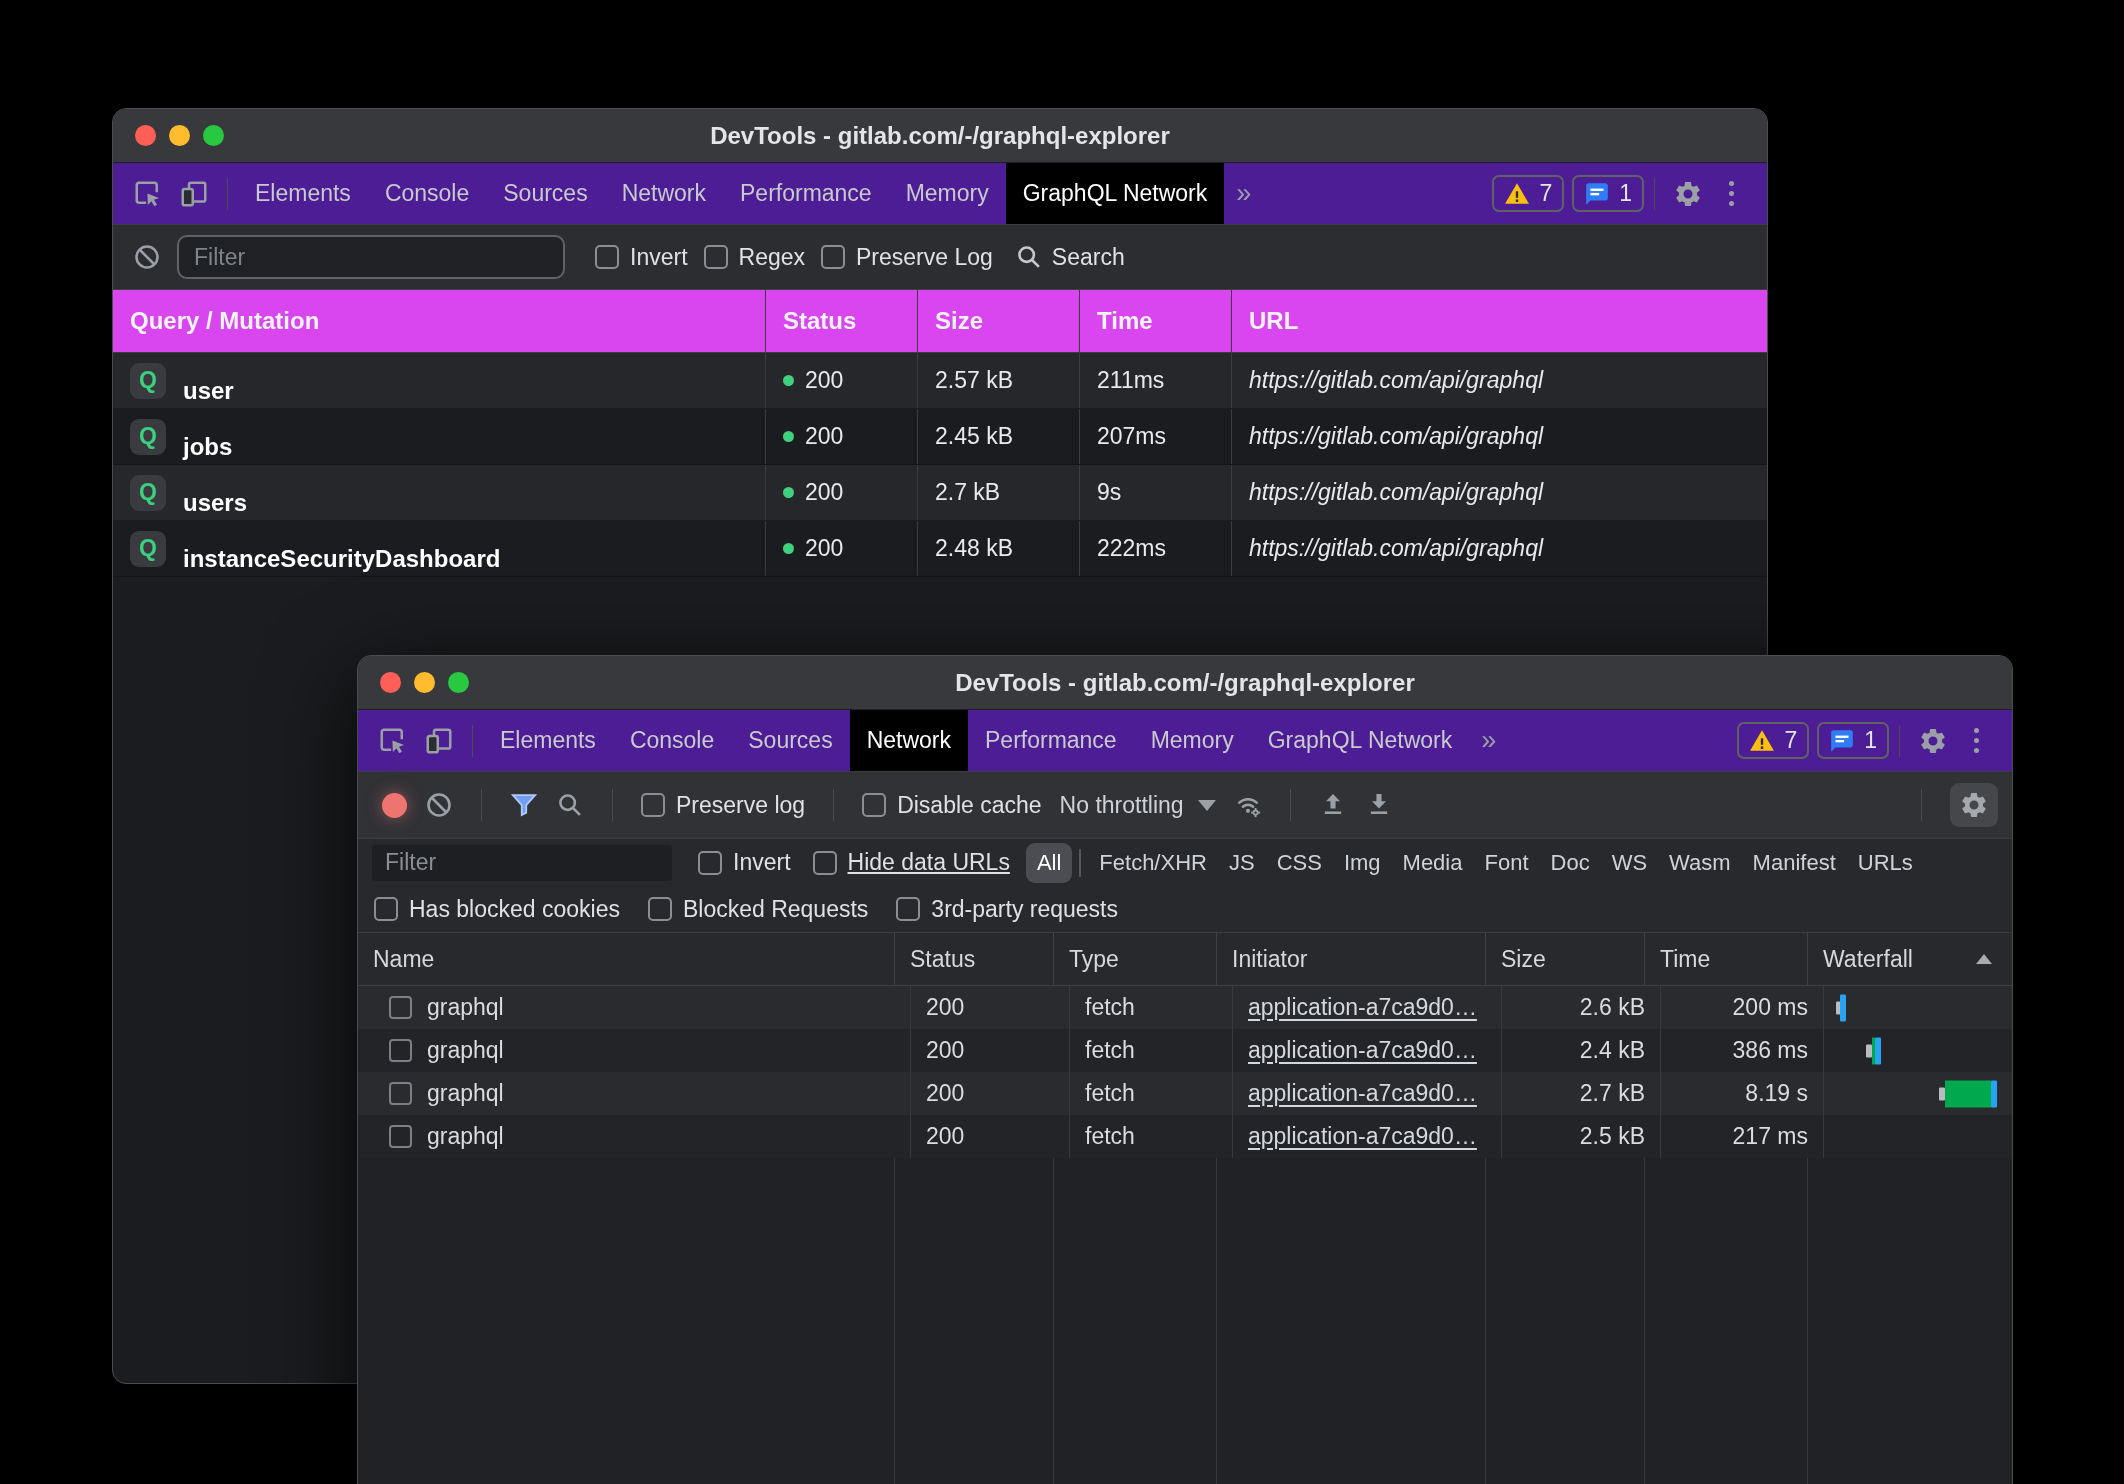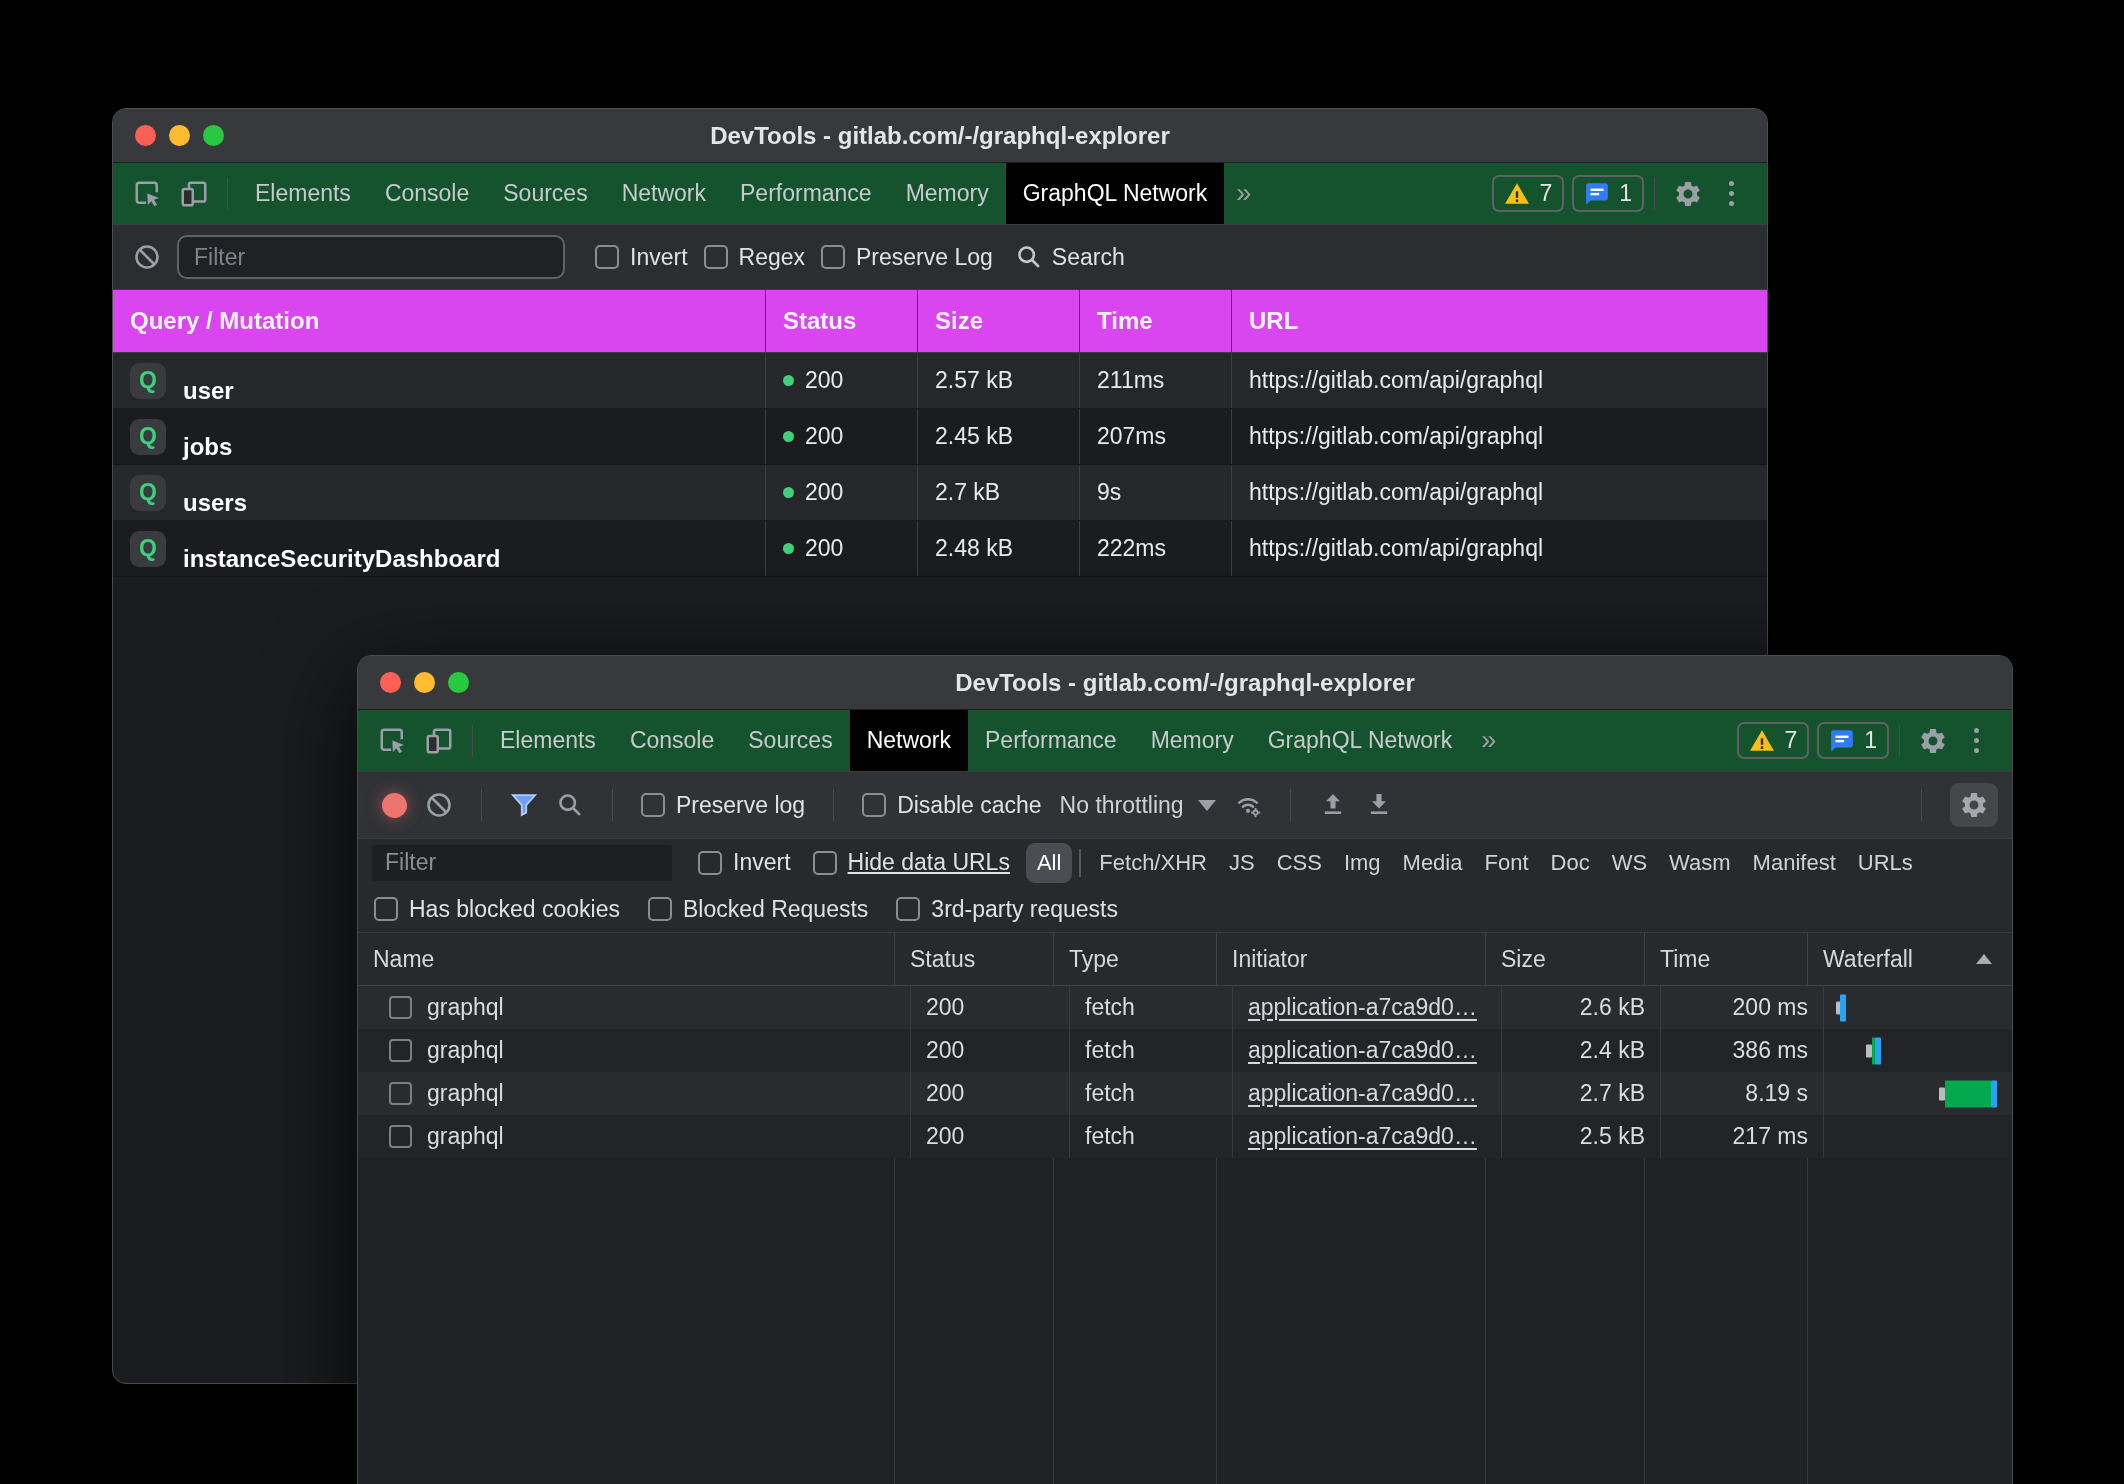--- a/index.html
+++ b/index.html
@@ -13,21 +13,21 @@
   .window.front{left:357px;top:655px;width:1656px;height:849px;border-radius:14px 14px 0 0;background:#222327;box-shadow:0 24px 90px rgba(0,0,0,.85);}
 
   
   .titlebar{height:53px;flex:none;background:#38393c;border-bottom:1px solid #1e1f21;position:relative;display:flex;align-items:center;border-radius:13px 13px 0 0;}
   .traffic{display:flex;gap:13px;padding-left:22px;z-index:2;}
   .light{width:21px;height:21px;border-radius:50%;}
   .light.red{background:#ff5f57}.light.yellow{background:#febc2e}.light.green{background:#28c840}
   .title{position:absolute;left:0;right:0;text-align:center;font-size:24px;font-weight:700;color:#e3e5e7;}
 
   
-  .tabbar{height:61px;flex:none;background:#14532d;border-bottom:1px solid #3c3d41;display:flex;align-items:center;padding:0 16px 0 12px;}
+  .tabbar{height:61px;flex:none;background:#4c1d95;border-bottom:1px solid #3c3d41;display:flex;align-items:center;padding:0 16px 0 12px;}
   .toolicon{width:46px;height:46px;display:flex;align-items:center;justify-content:center;flex:none;}
   .toolicon svg{width:30px;height:30px;display:block;}
   .vdiv{width:1px;height:32px;background:#4a4b4f;margin:0 10px;flex:none;}
   .tabs{display:flex;height:100%;}
   .tab{display:flex;align-items:center;padding:0 17px;font-size:23px;color:#c8cacd;white-space:nowrap;}
   .tab.active{background:#000;color:#fff;}
   .chevron{font-size:27px;color:#9aa0a6;padding:0 12px;}
   .spacer{flex:1;}
   .badge{display:flex;align-items:center;gap:9px;border:2px solid #606164;border-radius:7px;padding:3px 10px;margin-left:8px;font-size:23px;color:#e3e5e7;}
   .badge svg{width:26px;height:26px;display:block;}
@@ -47,21 +47,21 @@
 
   
   .grid5{display:grid;grid-template-columns:653px 152px 162px 152px 1fr;}
   .gql-header{height:62px;flex:none;background:#d946ef;border-bottom:1px solid #3c3d41;}
   .gql-header .hc{display:flex;align-items:center;padding:0 17px;font-size:24px;font-weight:700;color:#f1f3f4;border-right:1px solid #3c3d41;white-space:nowrap;}
   .gql-header .hc:last-child{border-right:none;}
   .gql-row{height:55px;border-bottom:1px solid rgba(0,0,0,.25);}
   .gql-rows .gql-row:nth-of-type(odd){background:#26272b;}
   .gql-rows .gql-row:nth-of-type(even){background:#1b1c1f;}
   .gql-row .c{display:flex;align-items:center;padding:0 17px;font-size:23px;color:#e8eaed;border-right:1px solid #3c3d41;white-space:nowrap;overflow:hidden;}
-  .gql-row .c:last-child{border-right:none;}
+  .gql-row .c:last-child{border-right:none;font-style:italic;}
   .qbadge{width:36px;height:36px;border-radius:9px;background:#3a3b3f;color:#3ecf7f;display:flex;align-items:center;justify-content:center;font-size:23px;font-weight:700;margin-right:17px;flex:none;}
   .qname{font-weight:700;color:#fff;font-size:24px;margin-top:20px;}
   .sdot{width:11px;height:11px;border-radius:50%;background:#3ecf7f;margin-right:11px;flex:none;}
 
   
   .net-toolbar{height:66px;flex:none;background:#313236;border-bottom:1px solid #3c3d41;display:flex;align-items:center;padding:0 14px 0 24px;gap:18px;}
   .record{width:25px;height:25px;border-radius:50%;background:#ee7470;box-shadow:0 0 16px rgba(238,116,112,.5);flex:none;}
   .throttle{display:flex;align-items:center;gap:14px;color:#cfd2d6;font-size:23px;white-space:nowrap;}
   .caret-down{width:0;height:0;border-left:9px solid transparent;border-right:9px solid transparent;border-top:11px solid #9aa0a6;}
   .gearbox{width:48px;height:44px;background:#46474b;border-radius:9px;display:flex;align-items:center;justify-content:center;flex:none;}

